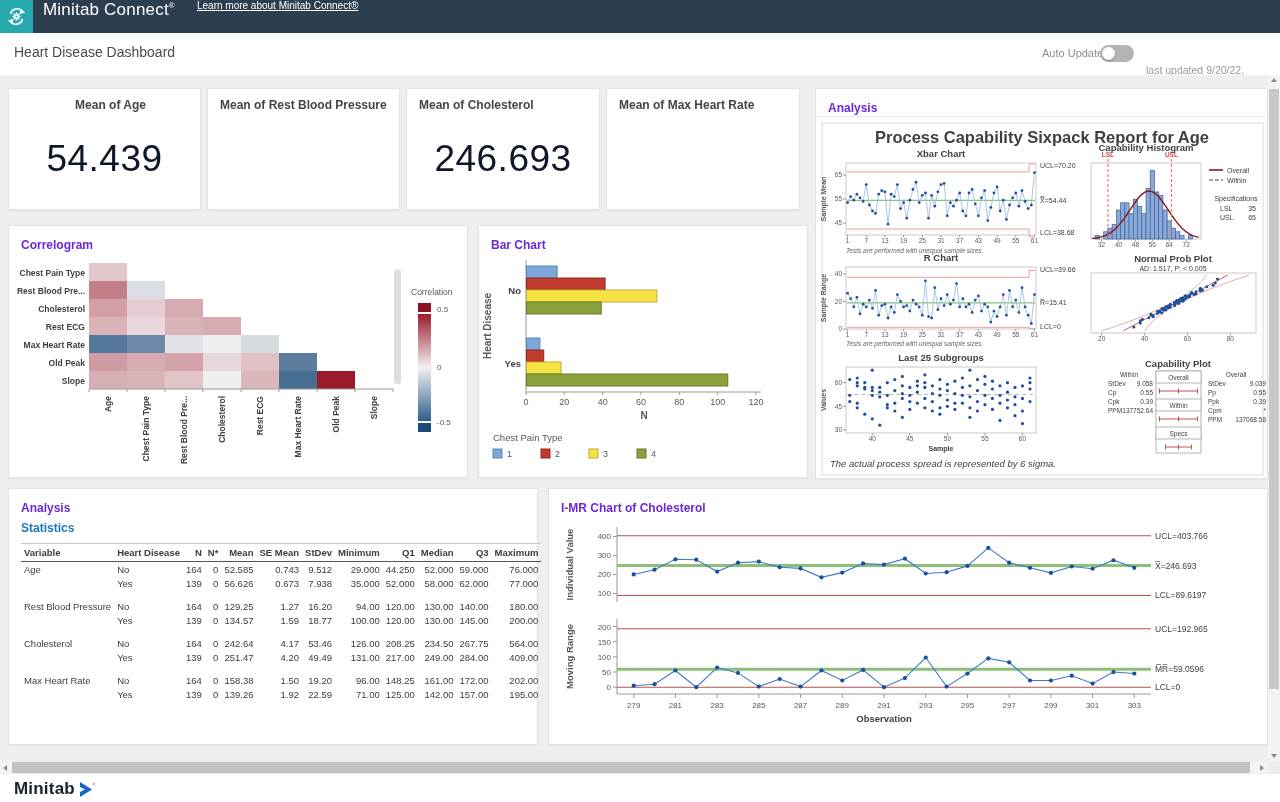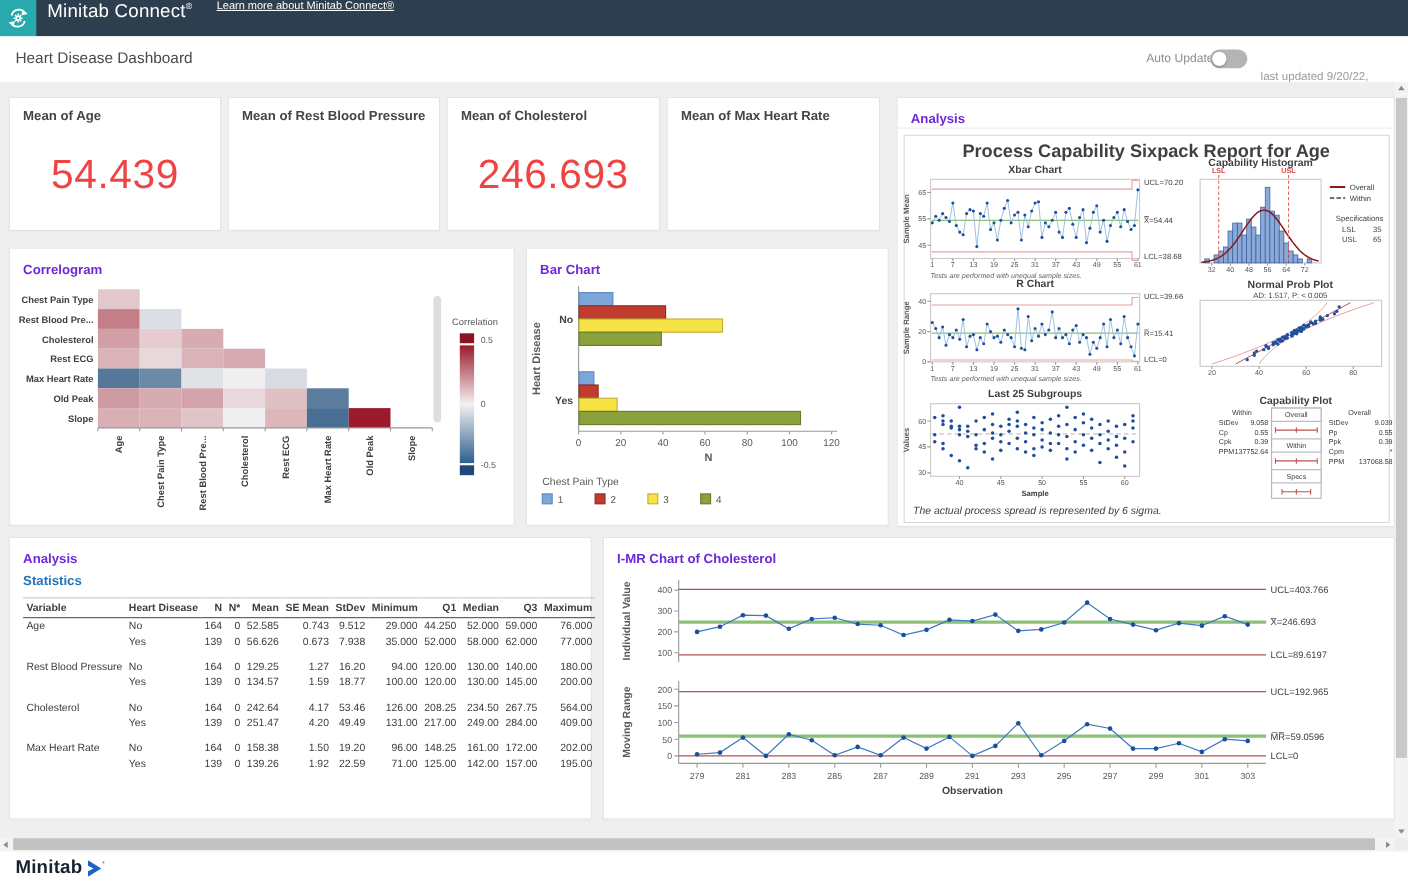--- a/index.html
+++ b/index.html
@@ -16,21 +16,21 @@
   .auto-label{position:absolute;left:1042px;top:14px;font-size:11px;color:#8d8d8d;}
   .toggle{position:absolute;left:1100px;top:12px;width:34px;height:17px;border-radius:9px;background:#b4b4b4;cursor:pointer;}
   .toggle .knob{position:absolute;left:2px;top:2px;width:13px;height:13px;border-radius:50%;background:#fff;box-shadow:0 1px 2px rgba(0,0,0,.3);}
   .last-upd{position:absolute;left:1146px;top:15px;font-size:10.5px;color:#9a9a9a;margin-top:16px;}
   
   .content-bg{position:absolute;left:0;top:75px;width:1280px;height:687px;background:#efeff0;}
   .panel{position:absolute;background:#fff;border:1px solid #e3e3e3;box-shadow:0 1px 2px rgba(0,0,0,.05);box-sizing:border-box;}
   .panel-title{position:absolute;left:12px;top:12px;font-size:12px;font-weight:bold;color:#6d28d9;}
   .card{display:flex;flex-direction:column;}
   .card .c-title{font-size:12px;font-weight:bold;color:#454545;margin:9px 0 0 12px;}
-  .card .c-value{flex:1;display:flex;align-items:center;justify-content:center;font-size:37px;color:#ef4444;margin-top:-4px;letter-spacing:.5px;}
+  .card .c-value{flex:1;display:flex;align-items:center;justify-content:center;font-size:37px;color:#0f172a;margin-top:-4px;letter-spacing:.5px;}
   .chart-box{position:absolute;}
   svg text{font-family:"Liberation Sans",sans-serif;}
   
   .stats-sub{position:absolute;left:12px;top:32px;font-size:12px;font-weight:bold;color:#2276bd;}
   .stats-table{position:absolute;left:12px;top:54px;border-collapse:collapse;font-size:9.5px;color:#3c3c3c;}
   .stats-table th{font-weight:bold;border-top:1px solid #c9c9c9;border-bottom:1px solid #555;padding:3px 3px;white-space:nowrap;}
   .stats-table td{padding:1.5px 3px;white-space:nowrap;}
   .stats-table .r{text-align:right;}
   .stats-table .l{text-align:left;}
   .stats-table tr.sp td{height:9px;padding:0;}
@@ -89,21 +89,21 @@
     <div class="page-title">Heart Disease Dashboard</div>
     <div class="auto-label">Auto Update</div>
     <div class="toggle">
         <div class="knob"></div>
       </div>
     <div class="last-upd">last updated 9/20/22, 12:45:23 PM</div>
   </div>
 
   <div class="content-bg"></div>
 
-  <div class="panel card" style="left:8px;top:88px;width:193px;height:122px;">
+  <div class="panel card" style="left:8px;top:88px;width:193px;height:122px;text-align:center;">
     <div class="c-title">Mean of Age</div>
     <div class="c-value">54.439</div>
   </div>
   <div class="panel card" style="left:207px;top:88px;width:193px;height:122px;">
     <div class="c-title">Mean of Rest Blood Pressure</div>
   </div>
   <div class="panel card" style="left:406px;top:88px;width:194px;height:122px;">
     <div class="c-title">Mean of Cholesterol</div>
     <div class="c-value">246.693</div>
   </div>

